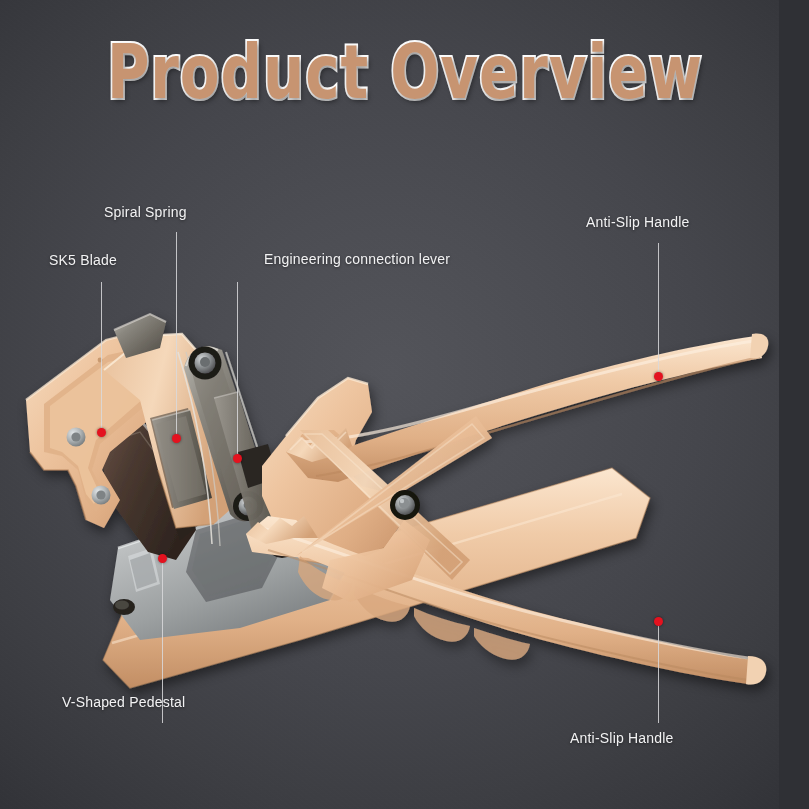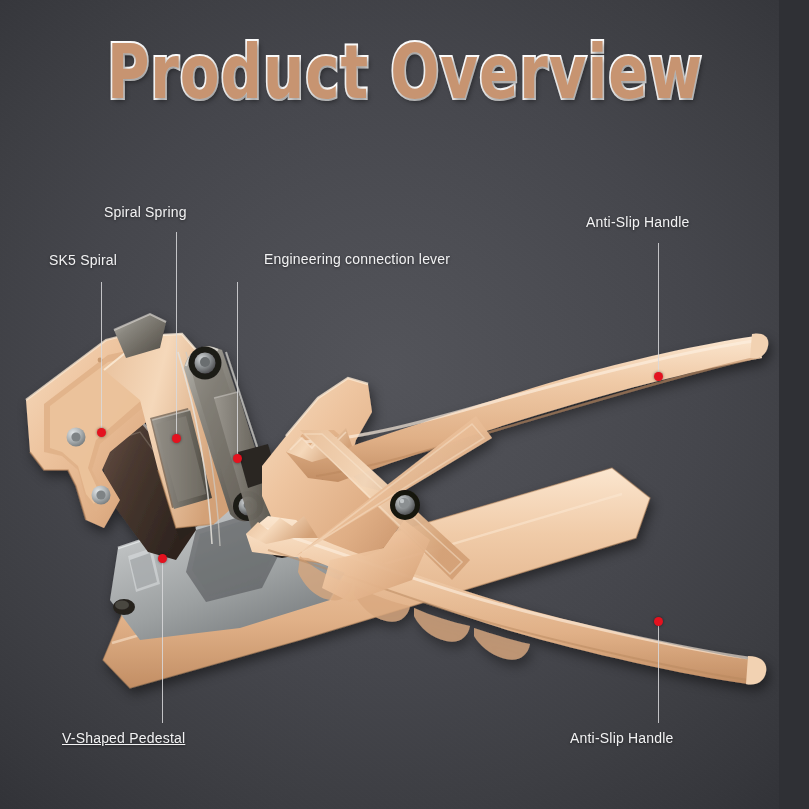--- a/index.html
+++ b/index.html
@@ -301,33 +301,33 @@
   </svg>
 
   <div id="title-wrap">
     <span id="title-text">Product Overview</span>
   </div>
 
   <div class="label" style="left:104px;top:204px;">Spiral Spring</div>
   <div class="leader" style="left:176px;top:232px;height:204px;"></div>
   <div class="dot" style="left:171.5px;top:433.5px;"></div>
 
-  <div class="label" style="left:49px;top:252px;">SK5 Spiral</div>
+  <div class="label" style="left:49px;top:252px;">SK5 Blade</div>
   <div class="leader" style="left:101px;top:282px;height:148px;"></div>
   <div class="dot" style="left:96.5px;top:427.5px;"></div>
 
   <div class="label" style="left:233px;top:251px;margin-left:31px;">Engineering connection lever</div>
   <div class="leader" style="left:237px;top:282px;height:174px;"></div>
   <div class="dot" style="left:232.5px;top:453.5px;"></div>
 
   <div class="label" style="left:586px;top:214px;">Anti-Slip Handle</div>
   <div class="leader" style="left:658px;top:243px;height:131px;"></div>
   <div class="dot" style="left:653.5px;top:371.5px;"></div>
 
-  <div class="label" style="left:62px;top:730px;text-decoration:underline;">V-Shaped Pedestal</div>
+  <div class="label" style="left:62px;top:694px;">V-Shaped Pedestal</div>
   <div class="leader" style="left:162px;top:562px;height:161px;"></div>
   <div class="dot" style="left:157.5px;top:553.5px;"></div>
 
   <div class="label" style="left:570px;top:730px;">Anti-Slip Handle</div>
   <div class="leader" style="left:658px;top:626px;height:97px;"></div>
   <div class="dot" style="left:653.5px;top:616.5px;"></div>
 
 </div>
 
 </body></html>

